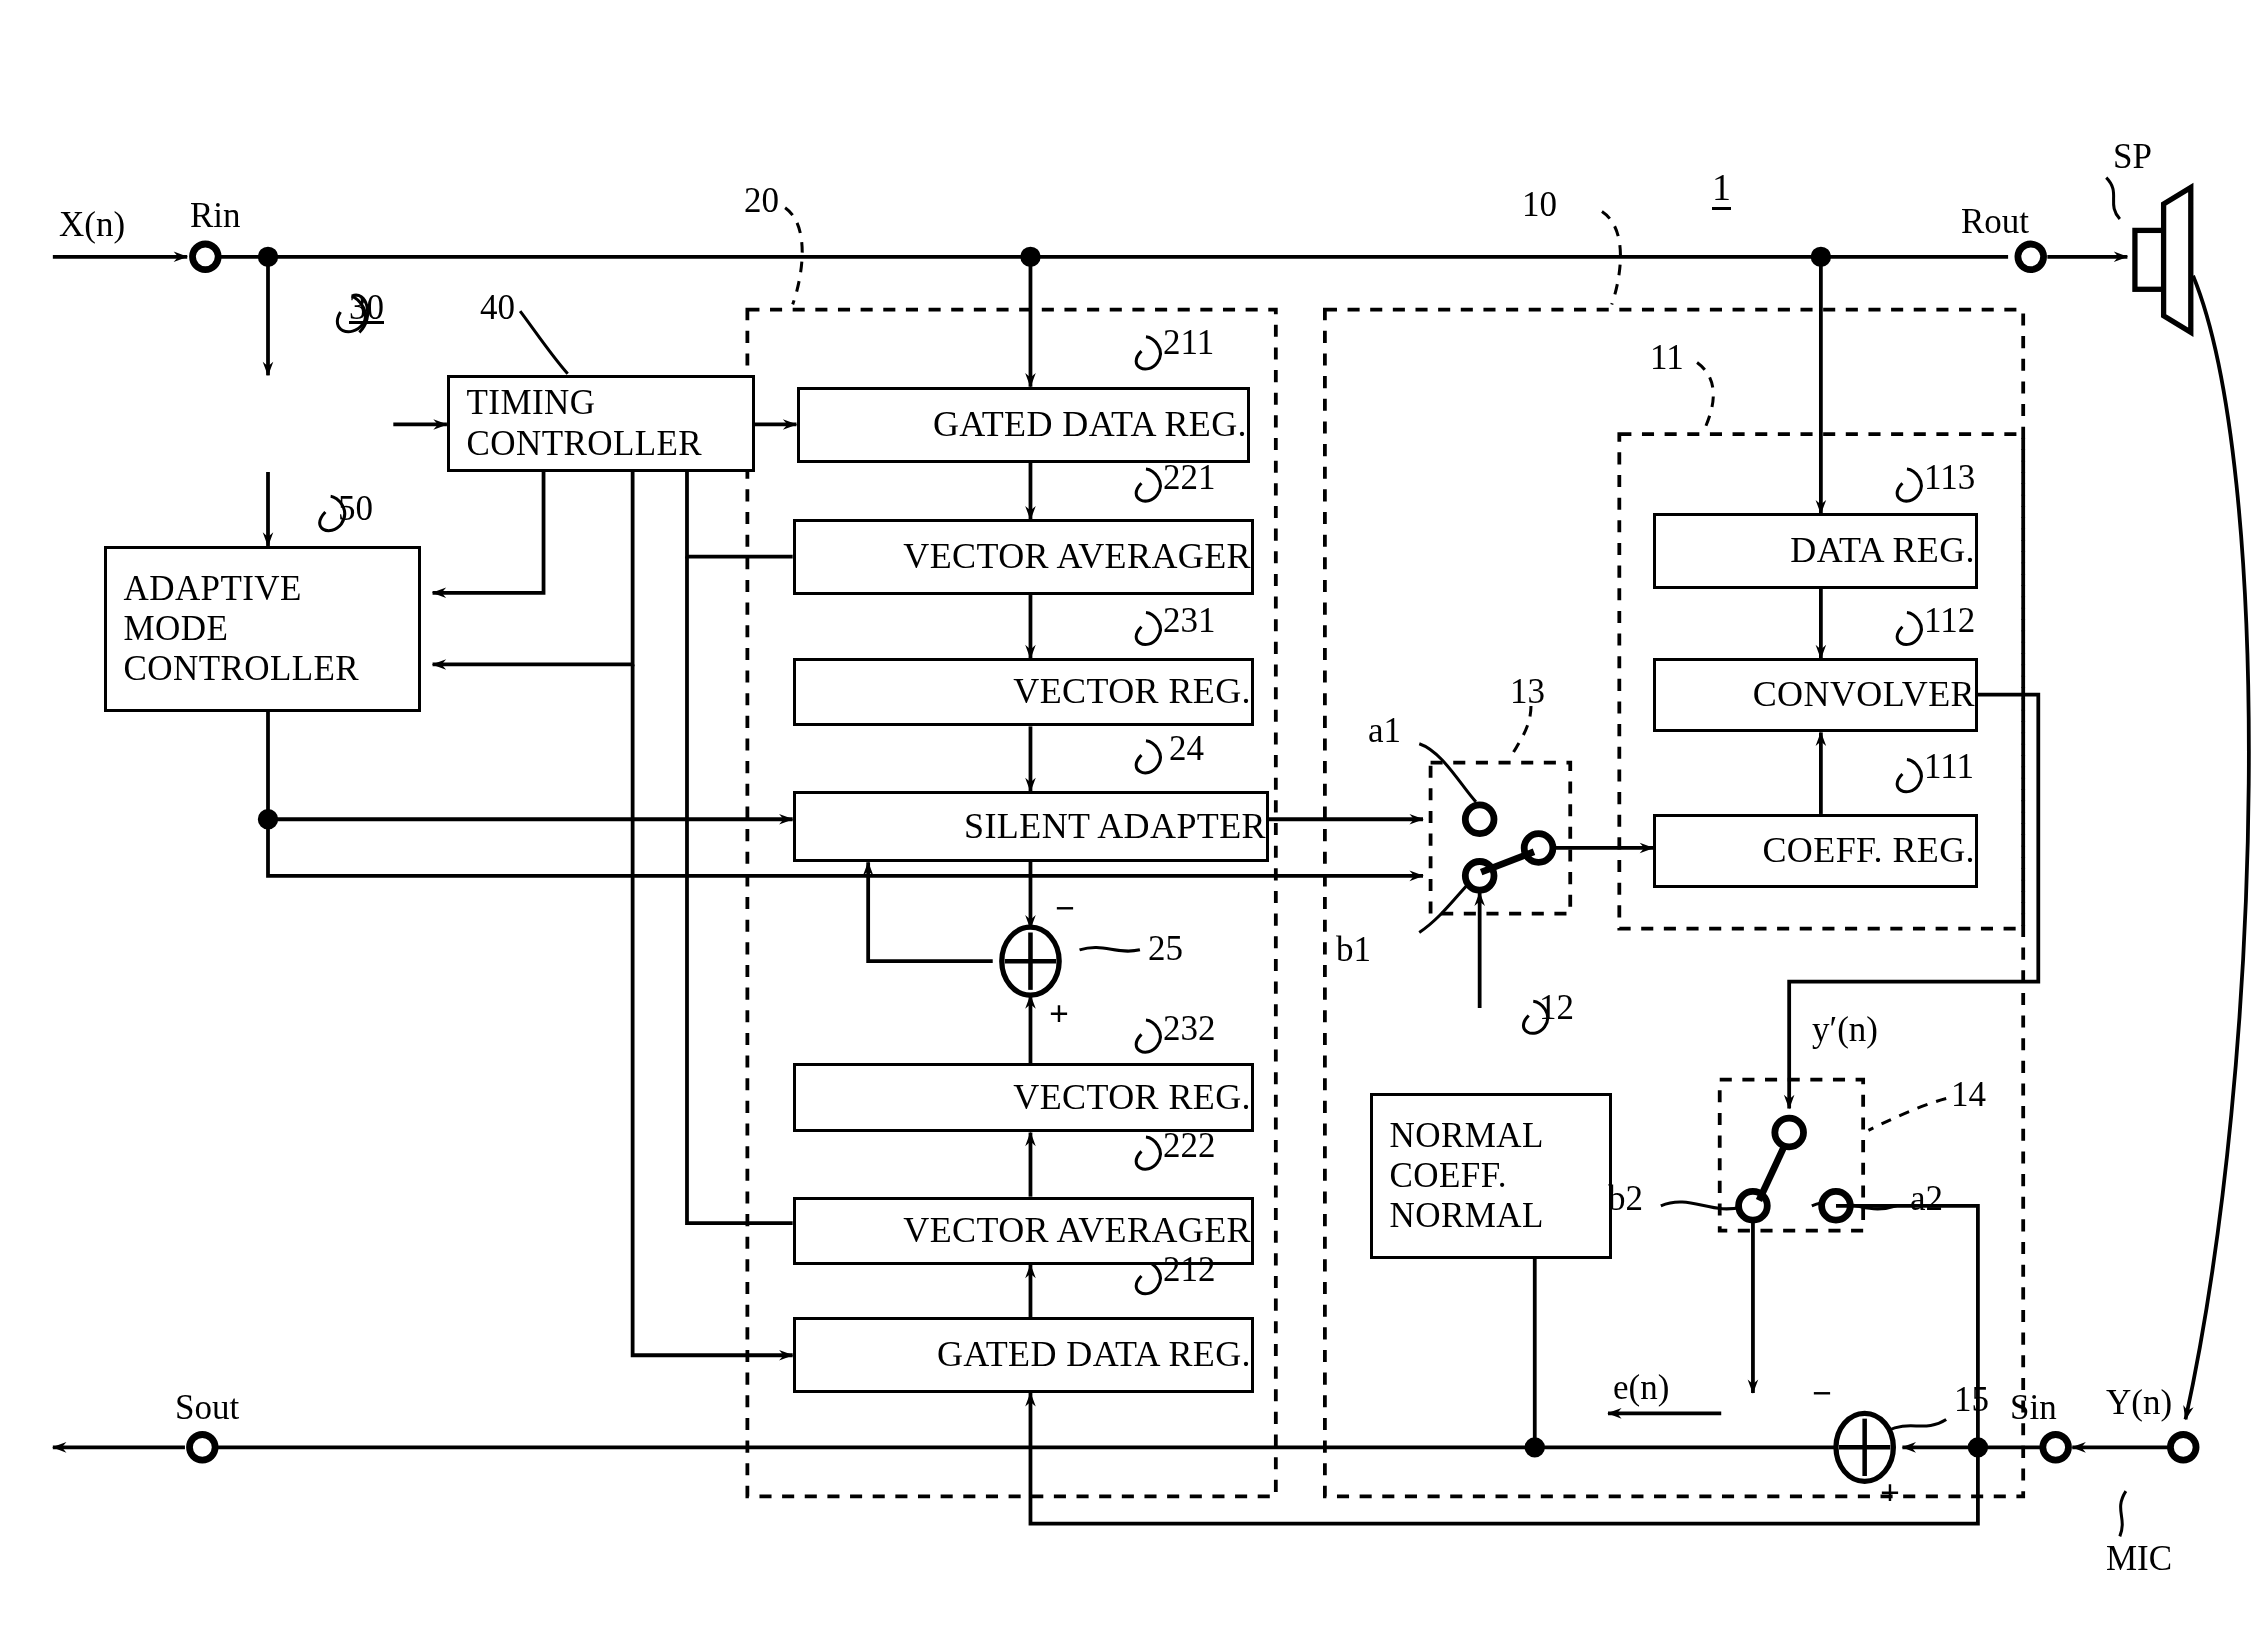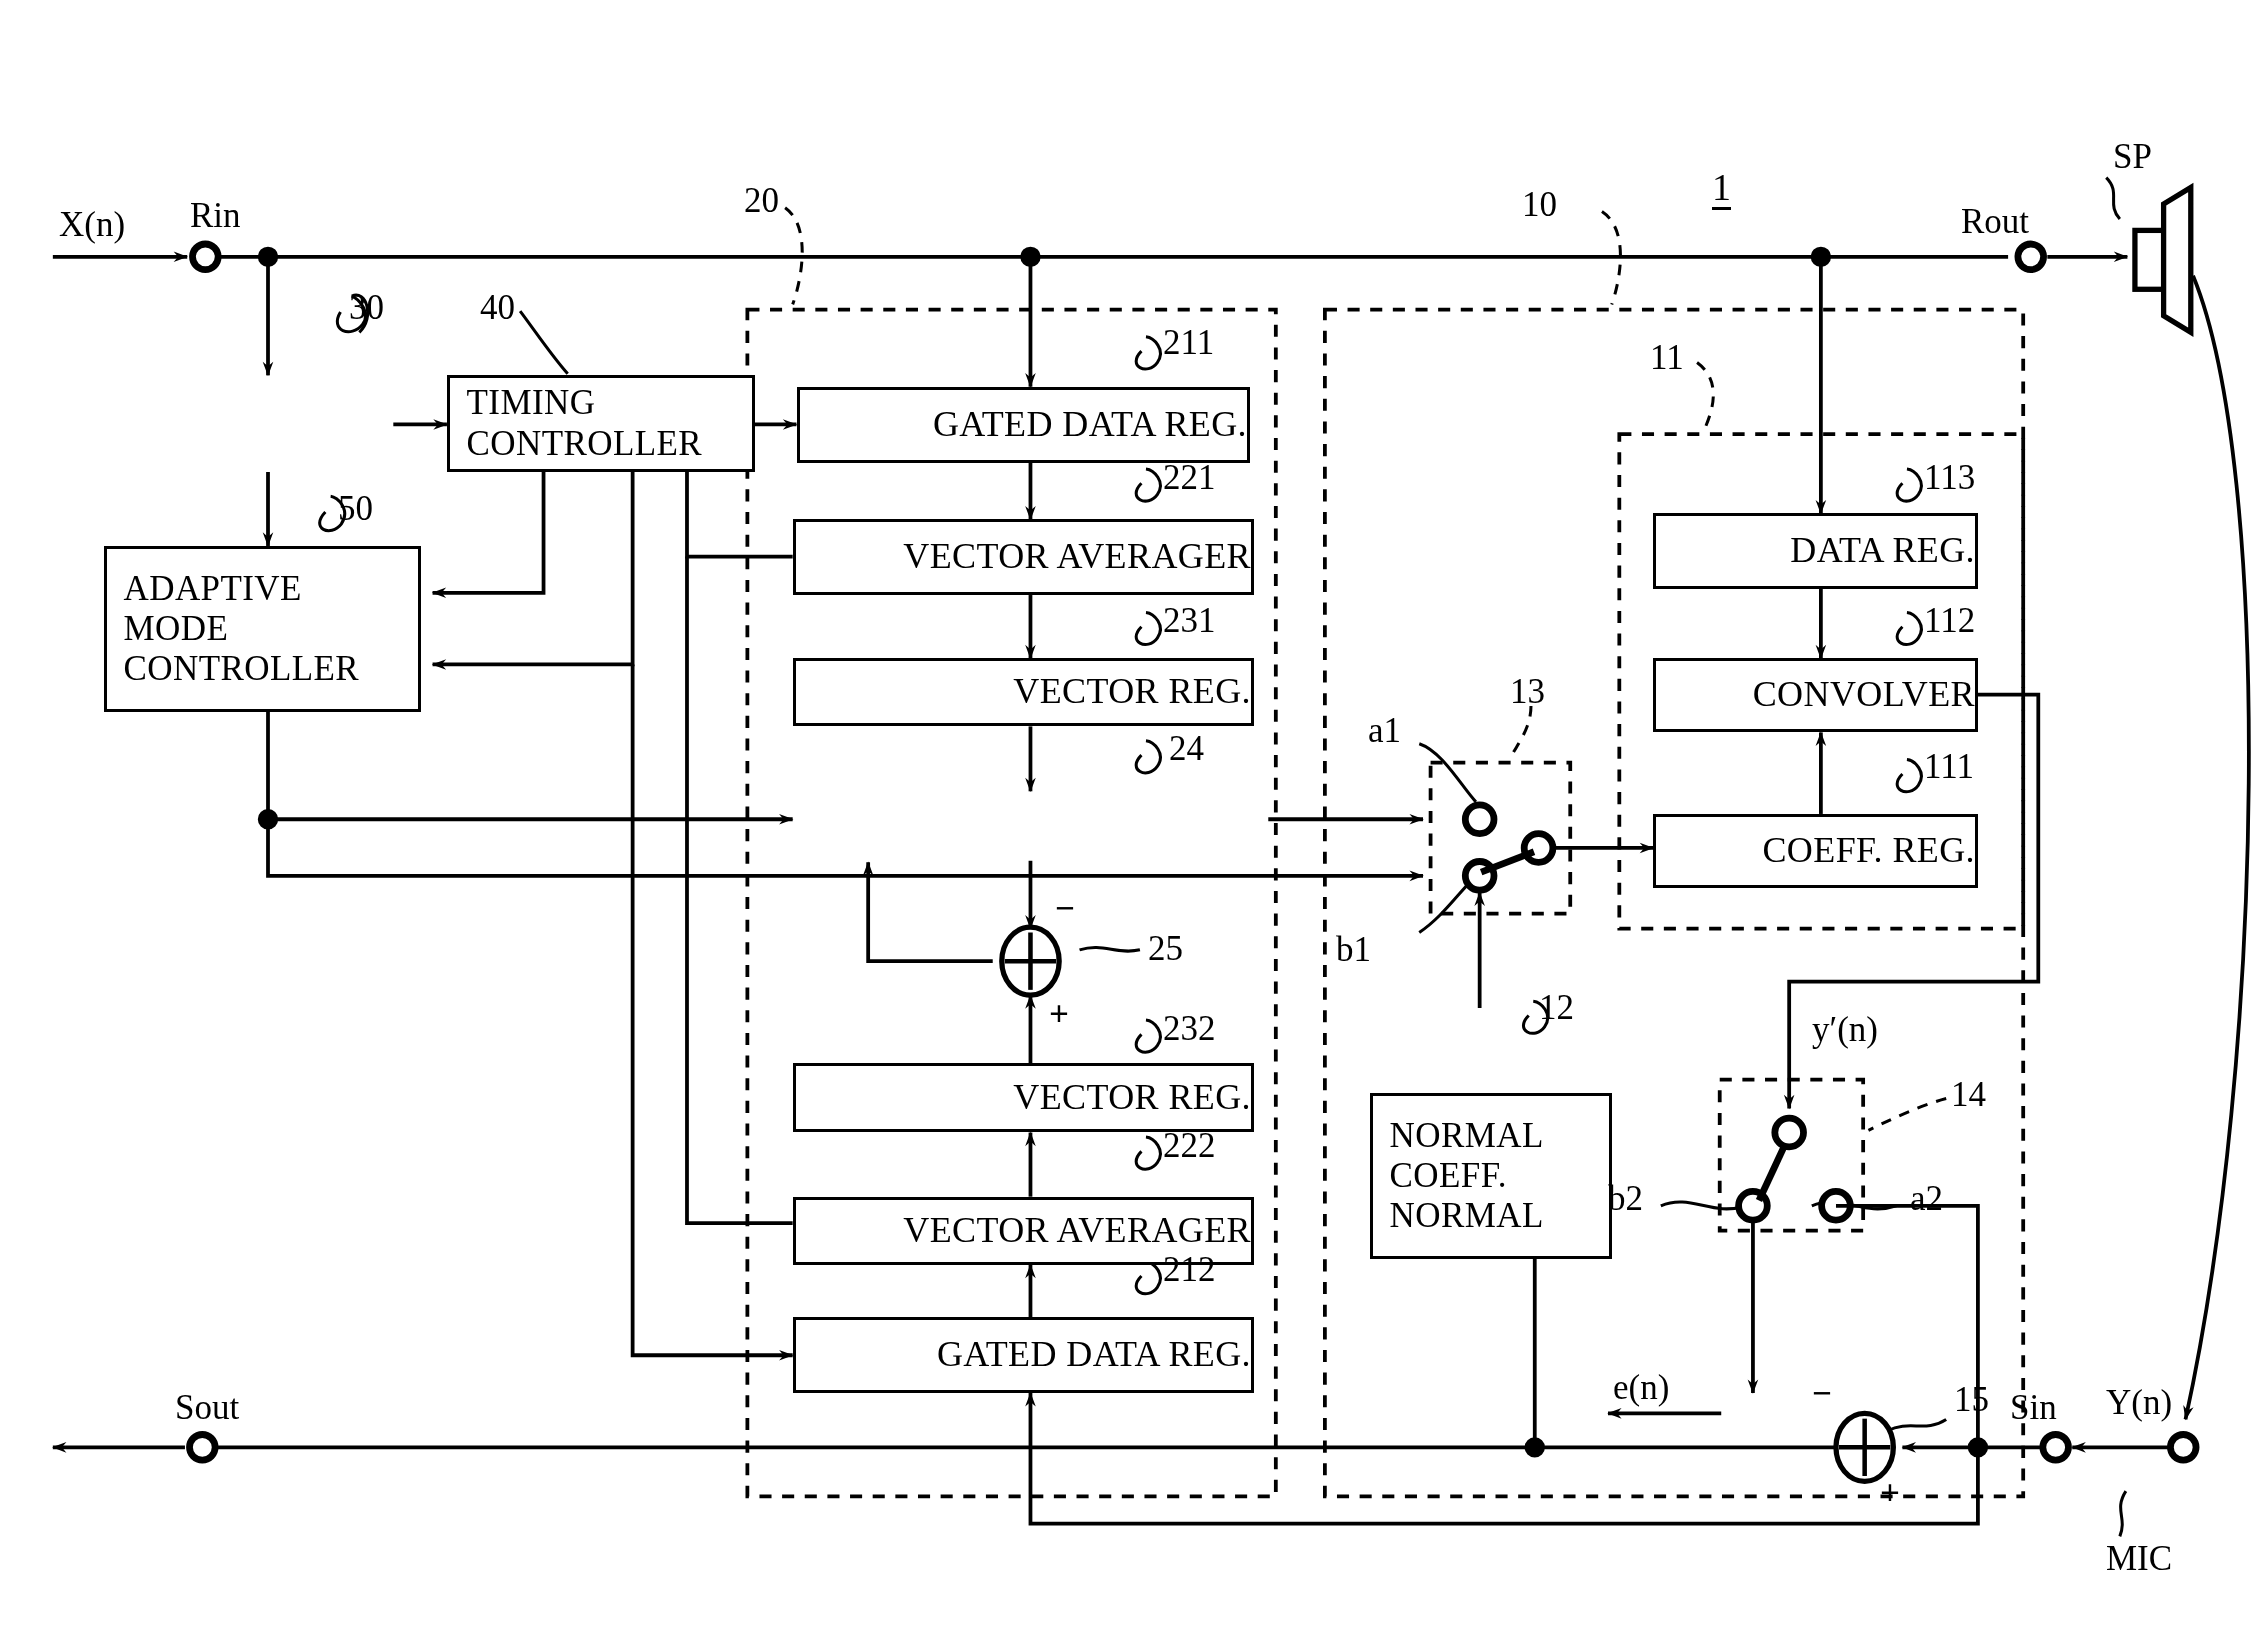--- a/index.html
+++ b/index.html
@@ -220,20 +220,23 @@
   </div>
 
   <div class="blk" style="left:793px; top:519px; width:461px; height:76px; font-size:36px;">
     <span>VECTOR AVERAGER</span>
   </div>
 
   <div class="blk" style="left:793px; top:658px; width:461px; height:68px; font-size:36px;">
     <span>VECTOR REG.</span>
   </div>
 
+  <div class="blk" style="left:793px; top:791px; width:476px; height:71px; font-size:36px;">
+    <span>SILENT ADAPTER</span>
+  </div>
 
   <div class="blk" style="left:793px; top:1063px; width:461px; height:69px; font-size:36px;">
     <span>VECTOR REG.</span>
   </div>
 
   <div class="blk" style="left:793px; top:1197px; width:461px; height:68px; font-size:36px;">
     <span>VECTOR AVERAGER</span>
   </div>
 
   <div class="blk" style="left:793px; top:1317px; width:461px; height:76px; font-size:36px;">
@@ -270,21 +273,21 @@
   <div class="lbl sig" style="left:1812px; top:1010px;">y′(n)</div>
 
   <div class="lbl num underlined" style="left:1712px; top:165px; font-size:38px;">1</div>
 
   <div class="lbl num" style="left:744px; top:181px;">20</div>
   <div class="lbl num" style="left:1522px; top:185px;">10</div>
   <div class="lbl num" style="left:1650px; top:338px;">11</div>
   <div class="lbl num" style="left:1510px; top:672px;">13</div>
   <div class="lbl num" style="left:1951px; top:1075px;">14</div>
 
-  <div class="lbl num" style="left:349px; top:288px;">30</div>
+  <div class="lbl num" style="left:349px; top:288px;text-decoration:underline;">30</div>
   <div class="lbl num" style="left:480px; top:288px;">40</div>
   <div class="lbl num" style="left:338px; top:489px;">50</div>
   <div class="lbl num" style="left:1163px; top:323px;">211</div>
   <div class="lbl num" style="left:1163px; top:458px;">221</div>
   <div class="lbl num" style="left:1163px; top:601px;">231</div>
   <div class="lbl num" style="left:1169px; top:729px;">24</div>
   <div class="lbl num" style="left:1163px; top:1009px;">232</div>
   <div class="lbl num" style="left:1163px; top:1126px;">222</div>
   <div class="lbl num" style="left:1163px; top:1250px;">212</div>
   <div class="lbl num" style="left:1539px; top:988px;">12</div>

